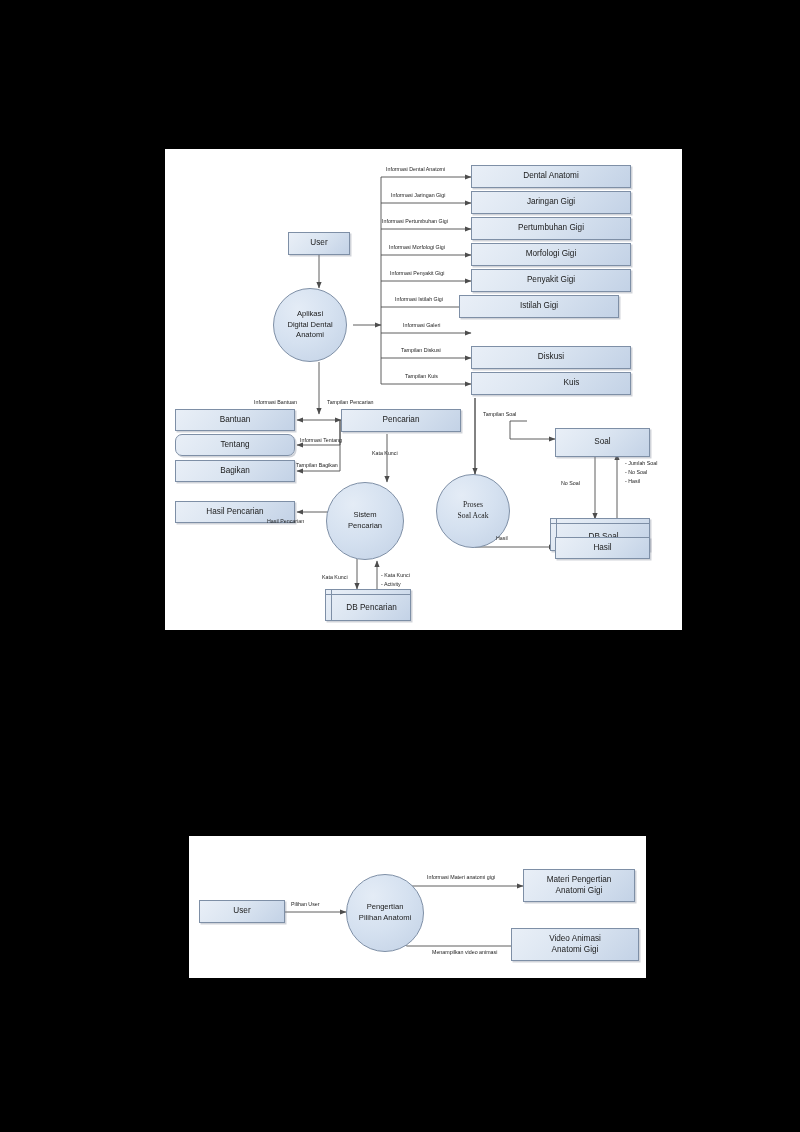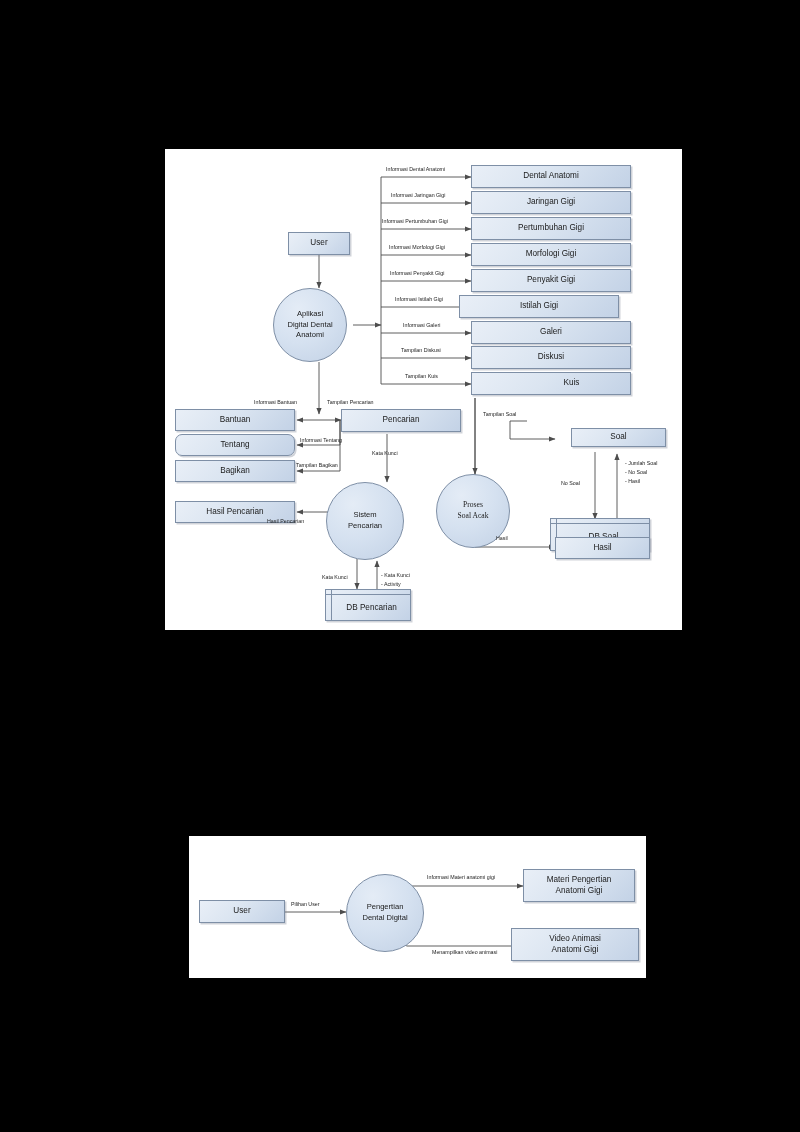--- a/index.html
+++ b/index.html
@@ -120,21 +120,20 @@
   <div class="node circle" style="left:108px;top:139px;width:74px;height:74px;white-space:pre-line;">Aplikasi
 Digital Dental
 Anatomi</div>
 
   <div class="node box" style="left:306px;top:16px;width:160px;height:23px;">Dental Anatomi</div>
   <div class="node box" style="left:306px;top:42px;width:160px;height:23px;">Jaringan Gigi</div>
   <div class="node box" style="left:306px;top:68px;width:160px;height:23px;">Pertumbuhan Gigi</div>
   <div class="node box" style="left:306px;top:94px;width:160px;height:23px;">Morfologi Gigi</div>
   <div class="node box" style="left:306px;top:120px;width:160px;height:23px;">Penyakit Gigi</div>
   <div class="node box" style="left:294px;top:146px;width:160px;height:23px;">Istilah Gigi</div>
-  <div class="node box" style="left:306px;top:172px;width:160px;height:23px;">Galeri</div>
   <div class="node box" style="left:306px;top:197px;width:160px;height:23px;">Diskusi</div>
   <div class="node box" style="left:306px;top:223px;width:160px;height:23px;padding-left:41px;">Kuis</div>
 
   <div class="node box" style="left:10px;top:260px;width:120px;height:22px;">Bantuan</div>
   <div class="node box" style="left:10px;top:285px;width:120px;height:22px;border-radius:7px;">Tentang</div>
   <div class="node box" style="left:10px;top:311px;width:120px;height:22px;">Bagikan</div>
   <div class="node box" style="left:10px;top:352px;width:120px;height:22px;">Hasil Pencarian</div>
 
   <div class="node box" style="left:176px;top:260px;width:120px;height:23px;">Pencarian</div>
 
@@ -143,21 +142,21 @@
 
   <div class="db" style="left:160px;top:440px;width:86px;height:32px;">
     <div class="dbtop"></div>
     <div class="dbside"></div>
     <div class="dblabel">DB Pencarian</div>
   </div>
 
   <div class="node circle" style="left:271px;top:325px;width:74px;height:74px;white-space:pre-line;font-family:Liberation Serif, serif;">Proses
 Soal Acak</div>
 
-  <div class="node box" style="left:390px;top:279px;width:95px;height:19px;margin-left:16px;">Soal</div>
+  <div class="node box" style="left:390px;top:279px;width:95px;height:29px;">Soal</div>
 
   <div class="db" style="left:385px;top:369px;width:100px;height:33px;">
     <div class="dbtop"></div>
     <div class="dbside"></div>
     <div class="dblabel">DB Soal</div>
   </div>
 
   <div class="node box" style="left:390px;top:388px;width:95px;height:22px;">Hasil</div>
 
   <div class="edgelabel" style="left:221px;top:17px;">Informasi Dental Anatomi</div>
@@ -203,21 +202,21 @@
     </g>
     <g stroke="#4d4d4d" stroke-width="0.9" fill="none">
       <path d="M196,57 L218,50"></path>
       <path d="M196,101 L218,110"></path>
     </g>
   </svg>
 
   <div class="node box" style="left:10px;top:64px;width:86px;height:23px;">User</div>
 
   <div class="node circle" style="left:157px;top:38px;width:78px;height:78px;white-space:pre-line;">Pengertian
-Dental Digital</div>
+Pilihan Anatomi</div>
 
   <div class="node box" style="left:334px;top:33px;width:112px;height:33px;white-space:pre-line;">Materi Pengertian
 Anatomi Gigi</div>
 
   <div class="node box" style="left:322px;top:92px;width:128px;height:33px;white-space:pre-line;">Video Animasi
 Anatomi Gigi</div>
 
   <div class="edgelabel" style="left:102px;top:65px;">Pilihan User</div>
   <div class="edgelabel" style="left:238px;top:38px;">Informasi Materi anatomi gigi</div>
   <div class="edgelabel" style="left:243px;top:113px;">Menampilkan video animasi</div>

